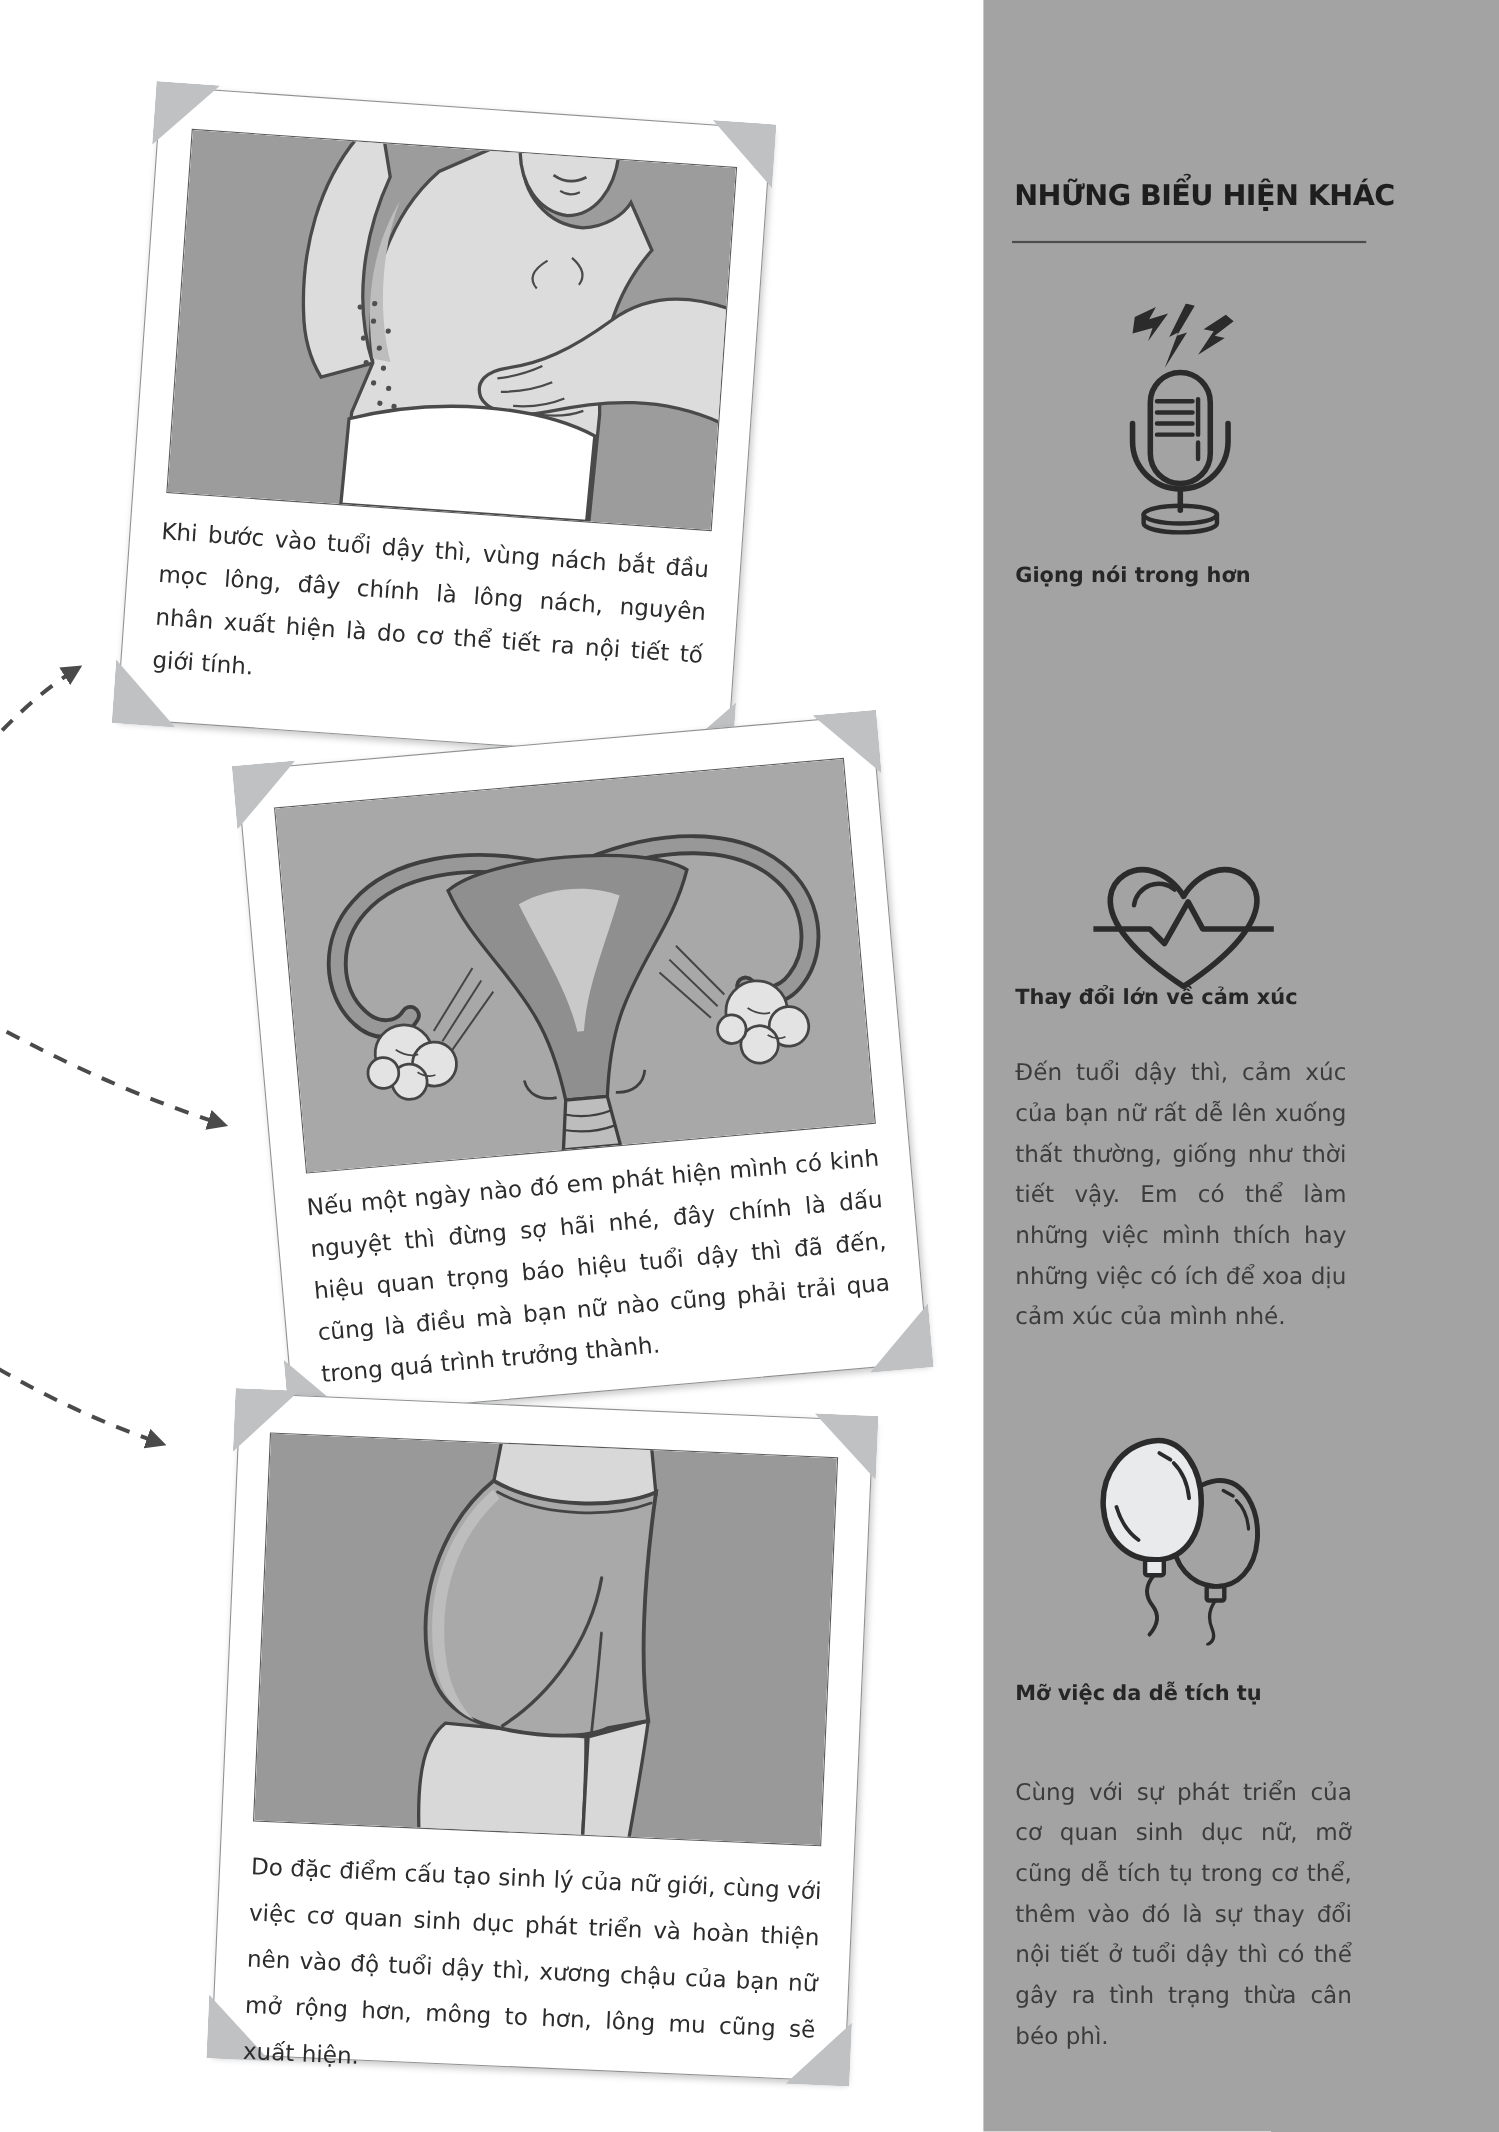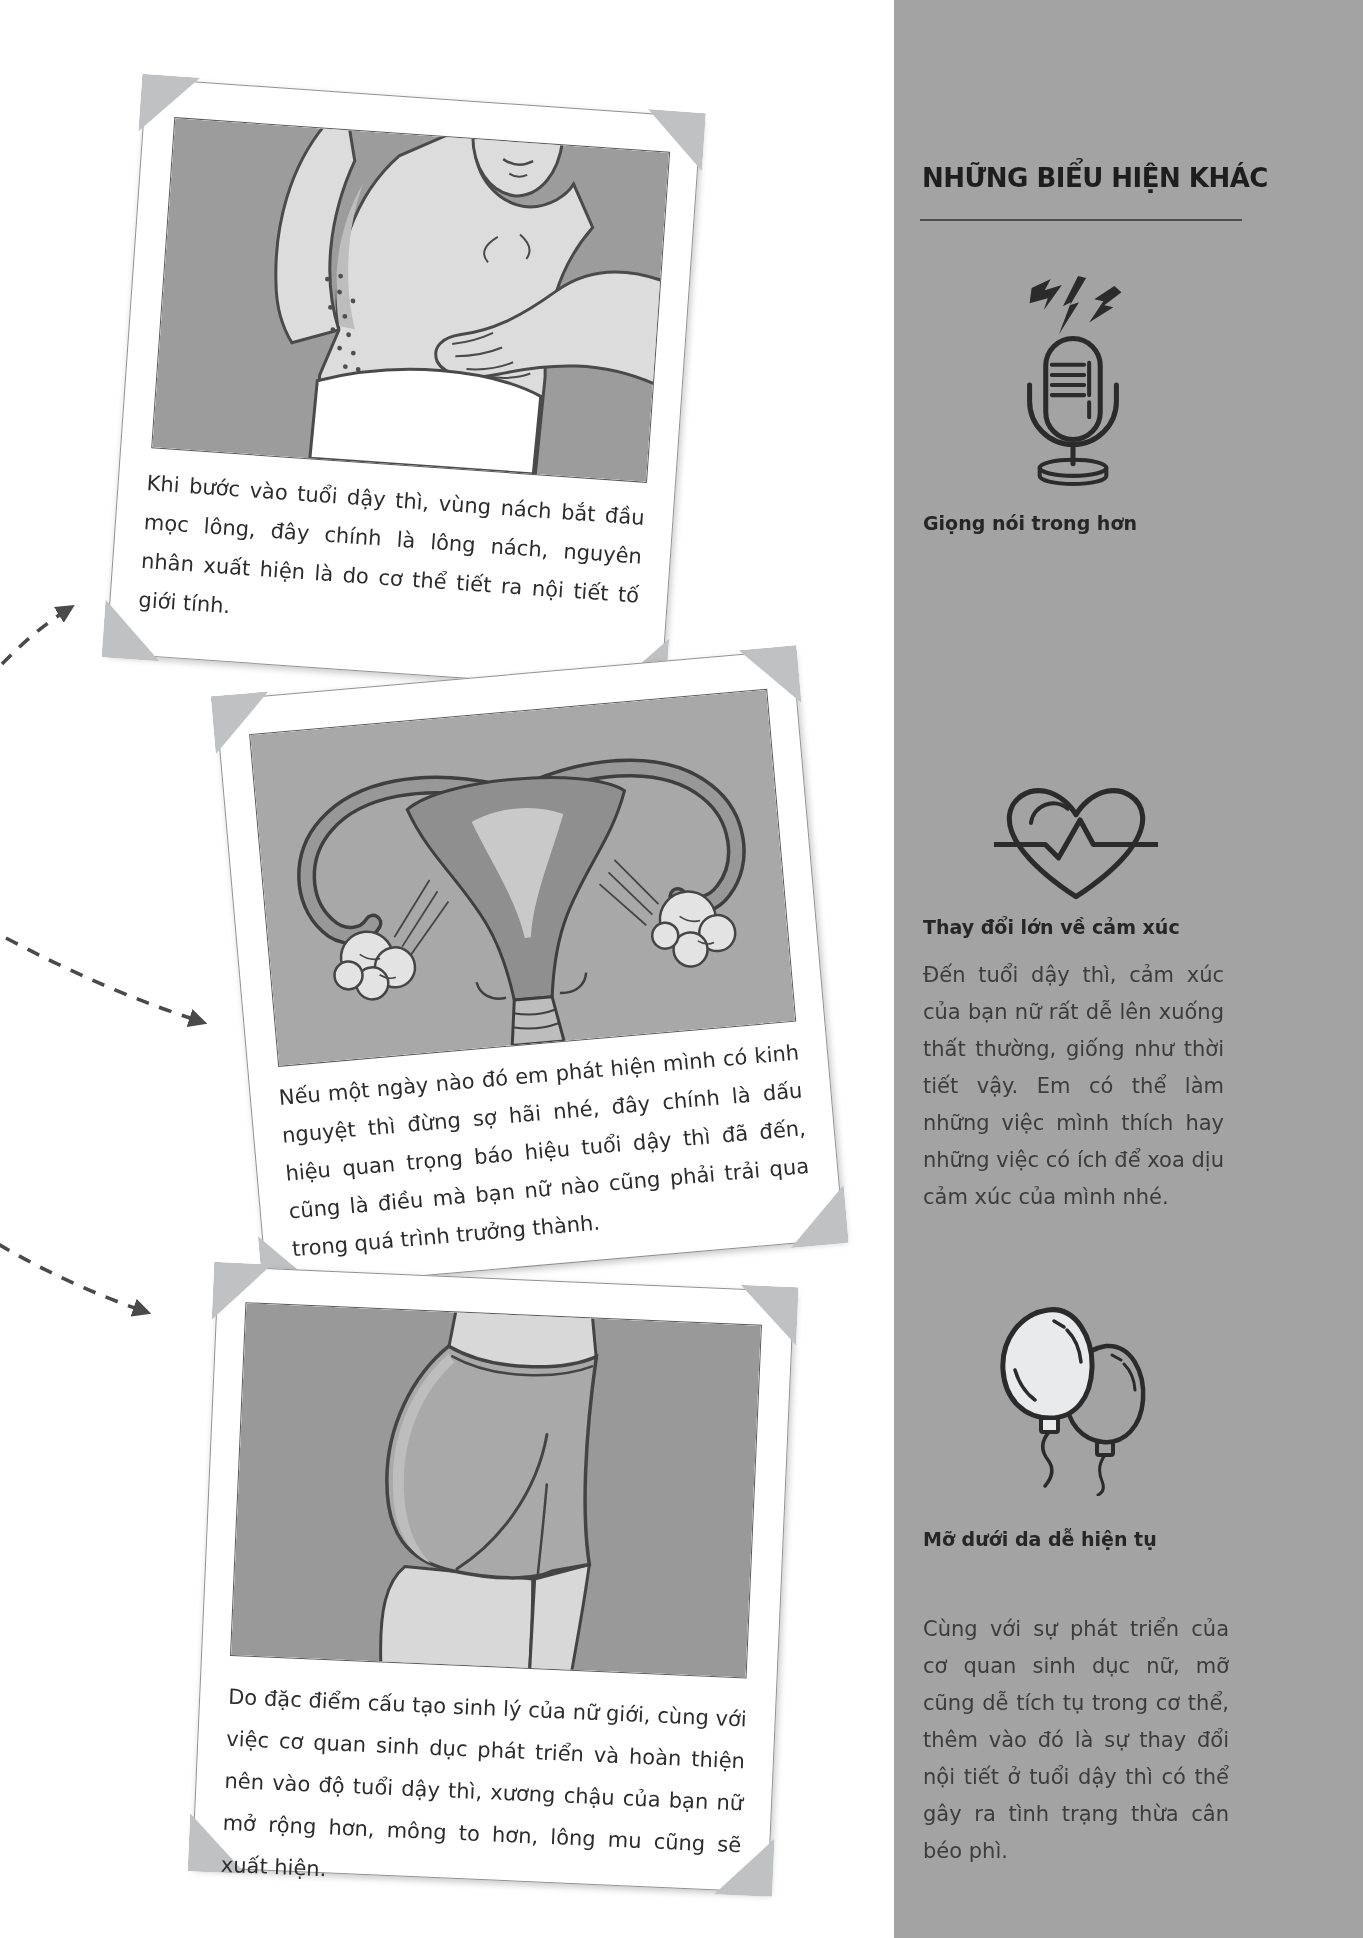--- a/index.html
+++ b/index.html
@@ -83,40 +83,40 @@
     <div class="sb-heading" style="left:29px;top:512px">Giọng nói trong hơn</div>
 
     <svg class="sb-icon" style="left:100px;top:780px" width="164" height="128" viewBox="0 0 160 125">
       <g fill="none" stroke="#2b2b2b" stroke-linecap="round" stroke-linejoin="round">
         <path d="M80,114 C36,85 13,57 15,35 C17,17 34,8 50,11 C64,14 75,25 80,34 C85,25 96,14 110,11 C126,8 143,17 145,35 C147,57 124,85 80,114 Z" stroke-width="5"></path>
         <path d="M36,42 a22,22 0 0 1 36,-14" stroke-width="4"></path>
         <path d="M0,63 H50 L63,76 L84,39 L97,63 H160" stroke-width="5"></path>
       </g>
     </svg>
 
-    <div class="sb-heading" style="left:29px;top:916px">Thay đổi lớn về cảm xúc</div>
+    <div class="sb-heading" style="left:29px;top:896px">Thay đổi lớn về cảm xúc</div>
     <div class="sb-body" style="left:29px;top:957px">Đến tuổi dậy thì, cảm xúc của bạn nữ rất dễ lên xuống thất thường, giống như thời tiết vậy. Em có thể làm những việc mình thích hay những việc có ích để xoa dịu cảm xúc của mình nhé.</div>
 
     <svg class="sb-icon" style="left:98px;top:1304px" width="164" height="192" viewBox="0 0 162 192">
       <g fill="none" stroke="#2b2b2b" stroke-linecap="round" stroke-linejoin="round">
         <path d="M113,42 C88,46 72,68 73,94 C74,120 90,136 110,138 C132,140 148,122 150,96 C152,68 138,40 113,42 Z" stroke-width="4.5"></path>
         <path d="M131,60 q10,10 11,26" stroke-width="3"></path>
         <path d="M119,51 l9,5" stroke-width="3"></path>
         <rect x="104" y="138" width="16" height="13" rx="2" stroke-width="4"></rect>
         <path d="M112,151 q-9,12 -3,26 q4,10 -4,14" stroke-width="3"></path>
         <path d="M55,6 C27,10 8,36 10,66 C12,96 32,114 57,114 C82,114 98,94 99,64 C100,34 83,2 55,6 Z" stroke-width="5" fill="#e9eaec"></path>
         <path d="M74,26 q12,12 14,32" stroke-width="3.5"></path>
         <path d="M61,17 l10,6" stroke-width="3.5"></path>
         <path d="M22,66 q6,20 20,30" stroke-width="3.5"></path>
         <rect x="48" y="114" width="17" height="14" rx="2" stroke-width="4" fill="#e9eaec"></rect>
         <path d="M56,128 q-12,14 -1,28 q9,12 -3,26" stroke-width="3.5"></path>
       </g>
     </svg>
 
-    <div class="sb-heading" style="left:29px;top:1528px">Mỡ dưới da dễ hiện tụ</div>
+    <div class="sb-heading" style="left:29px;top:1528px">Mỡ việc da dễ tích tụ</div>
     <div class="sb-body" style="left:29px;top:1611px;width:306px">Cùng với sự phát triển của cơ quan sinh dục nữ, mỡ cũng dễ tích tụ trong cơ thể, thêm vào đó là sự thay đổi nội tiết ở tuổi dậy thì có thể gây ra tình trạng thừa cân béo phì.</div>
   </div>
 
   <div class="polaroid" id="p1">
     <div class="tab tl"></div>
     <div class="tab tr"></div>
     <div class="tab bl"></div>
     <div class="tab br"></div>
     <div class="photo">
       <svg width="495" height="330" viewBox="0 0 495 330">

